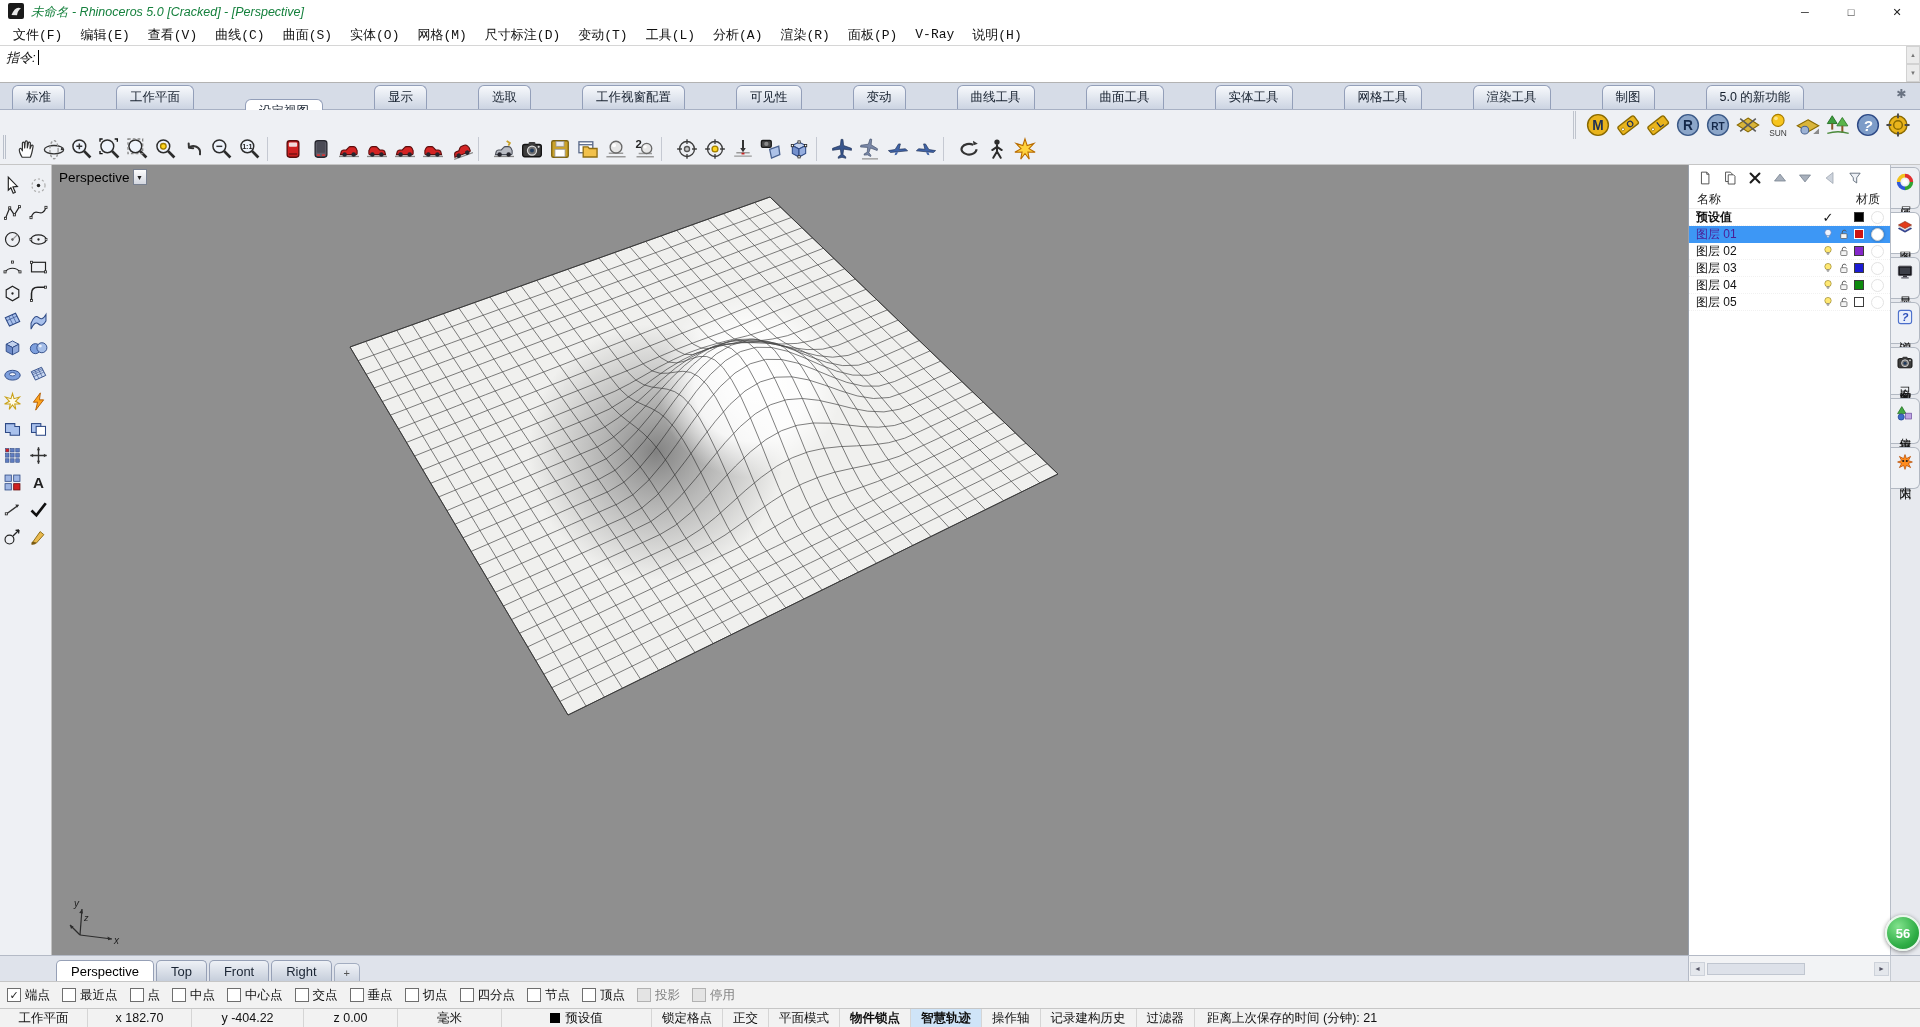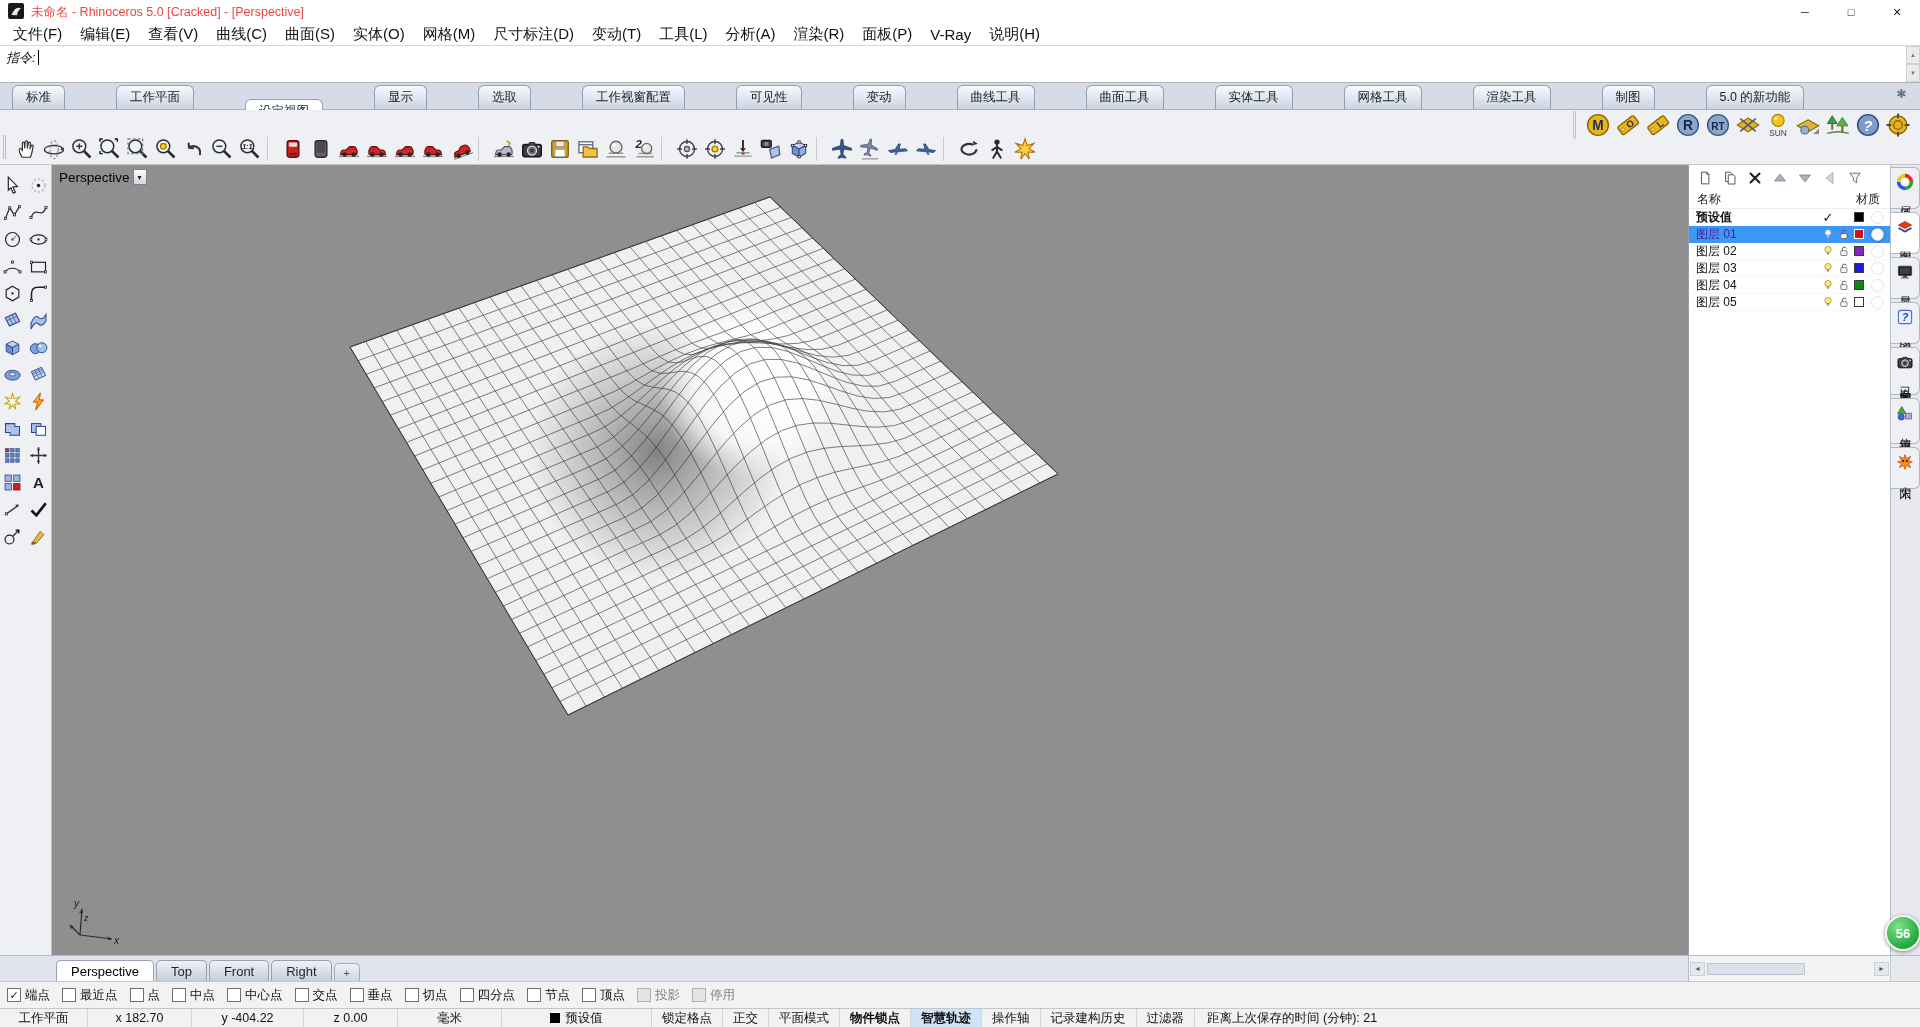--- a/index.html
+++ b/index.html
@@ -2,44 +2,44 @@
 <html><head>
 <meta charset="utf-8">
 <style>
   *{box-sizing:border-box;margin:0;padding:0;}
   html,body{width:1920px;height:1027px;overflow:hidden;background:#fff;
     font-family:"Liberation Sans","DejaVu Sans",sans-serif;color:#111;}
   #app{position:relative;width:1920px;height:1027px;display:flex;flex-direction:column;font-size:12px;}
 
   
   .titlebar{height:24px;flex:none;display:flex;align-items:center;background:#fff;padding-left:8px;gap:7px;}
-  .titlebar .title{font-size:12.5px;color:#ef4444;}
+  .titlebar .title{font-size:12.5px;color:#15803d;font-style:italic;}
   .win-controls{margin-left:auto;display:flex;height:100%;}
   .win-btn{width:46px;display:flex;align-items:center;justify-content:center;font-size:11px;color:#222;}
 
   
   .menubar{height:22px;flex:none;background:#fff;display:flex;align-items:center;padding-left:4px;border-bottom:1px solid #d6d6d6;}
-  .menu-item{padding:0 9px;font-size:15px;white-space:nowrap;}
+  .menu-item{padding:0 9px;font-size:13px;white-space:nowrap;font-family:Liberation Mono, monospace;}
 
   
   .cmdline{height:37px;flex:none;background:#fff;border-bottom:1px solid #b3b3b3;position:relative;padding:3px 16px 0 6px;font-size:13px;font-style:italic;}
   .caret{display:inline-block;width:1.5px;height:15px;background:#000;vertical-align:-3px;margin-left:2px;}
   .cmd-scroll{position:absolute;right:0;top:0;width:14px;height:100%;display:flex;flex-direction:column;}
   .cmd-scroll span{flex:1;font-size:6px;display:flex;align-items:center;justify-content:center;background:#ebebeb;color:#777;border:1px solid #d2d2d2;}
 
   
   .tabrow{height:27px;flex:none;background:#d6dce7;display:flex;align-items:flex-end;padding:3px 36px 0 12px;position:relative;border-bottom:1px solid #a8b1c4;gap:48px;}
   .rtab{padding:3px 13px 3px;margin-right:3px;background:linear-gradient(#f7f9fc,#ccd4e2);border:1px solid #939fb9;border-bottom:none;border-radius:6px 6px 0 0;font-size:12.5px;color:#141e2c;white-space:nowrap;}
   .rtab.active{background:#fff;position:relative;top:15px;padding-bottom:4px;}
   .tabrow-gear{position:absolute;right:10px;bottom:4px;}
 
   
   .toolbar{height:55px;flex:none;background:#eef0f4;position:relative;border-bottom:1px solid #c6c6c6;}
   .grip{position:absolute;left:3px;bottom:5px;width:4px;height:24px;border-left:3px double #b9bfca;}
-  .tb-main{position:absolute;left:12px;bottom:2px;display:flex;align-items:center;gap:1px;font-style:italic;}
+  .tb-main{position:absolute;left:12px;bottom:2px;display:flex;align-items:center;gap:1px;}
   .tb-btn{width:27px;height:27px;display:flex;align-items:center;justify-content:center;flex:none;}
   .tb-sep{width:8px;height:24px;border-left:1px solid #c5c9d2;margin:0 3px;flex:none;}
   .tb-vray{position:absolute;right:8px;top:1px;display:flex;align-items:center;gap:2px;border-left:3px double #bfc4cd;padding-left:8px;}
   .tb-vray .tb-btn{width:28px;height:28px;}
 
   
   .main{flex:1;display:flex;min-height:0;}
   .sidebar{width:52px;flex:none;background:#eef0f4;border-right:1px solid #c2c2c2;padding-top:8px;display:grid;grid-template-columns:repeat(2,24px);justify-content:center;gap:3px 2px;align-content:start;}
   .sb-btn{width:24px;height:24px;display:flex;align-items:center;justify-content:center;}
 

